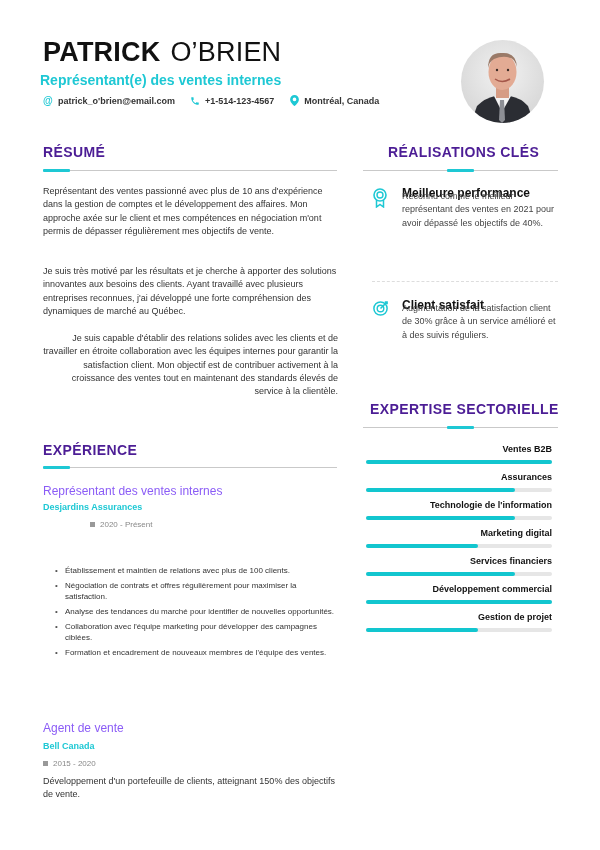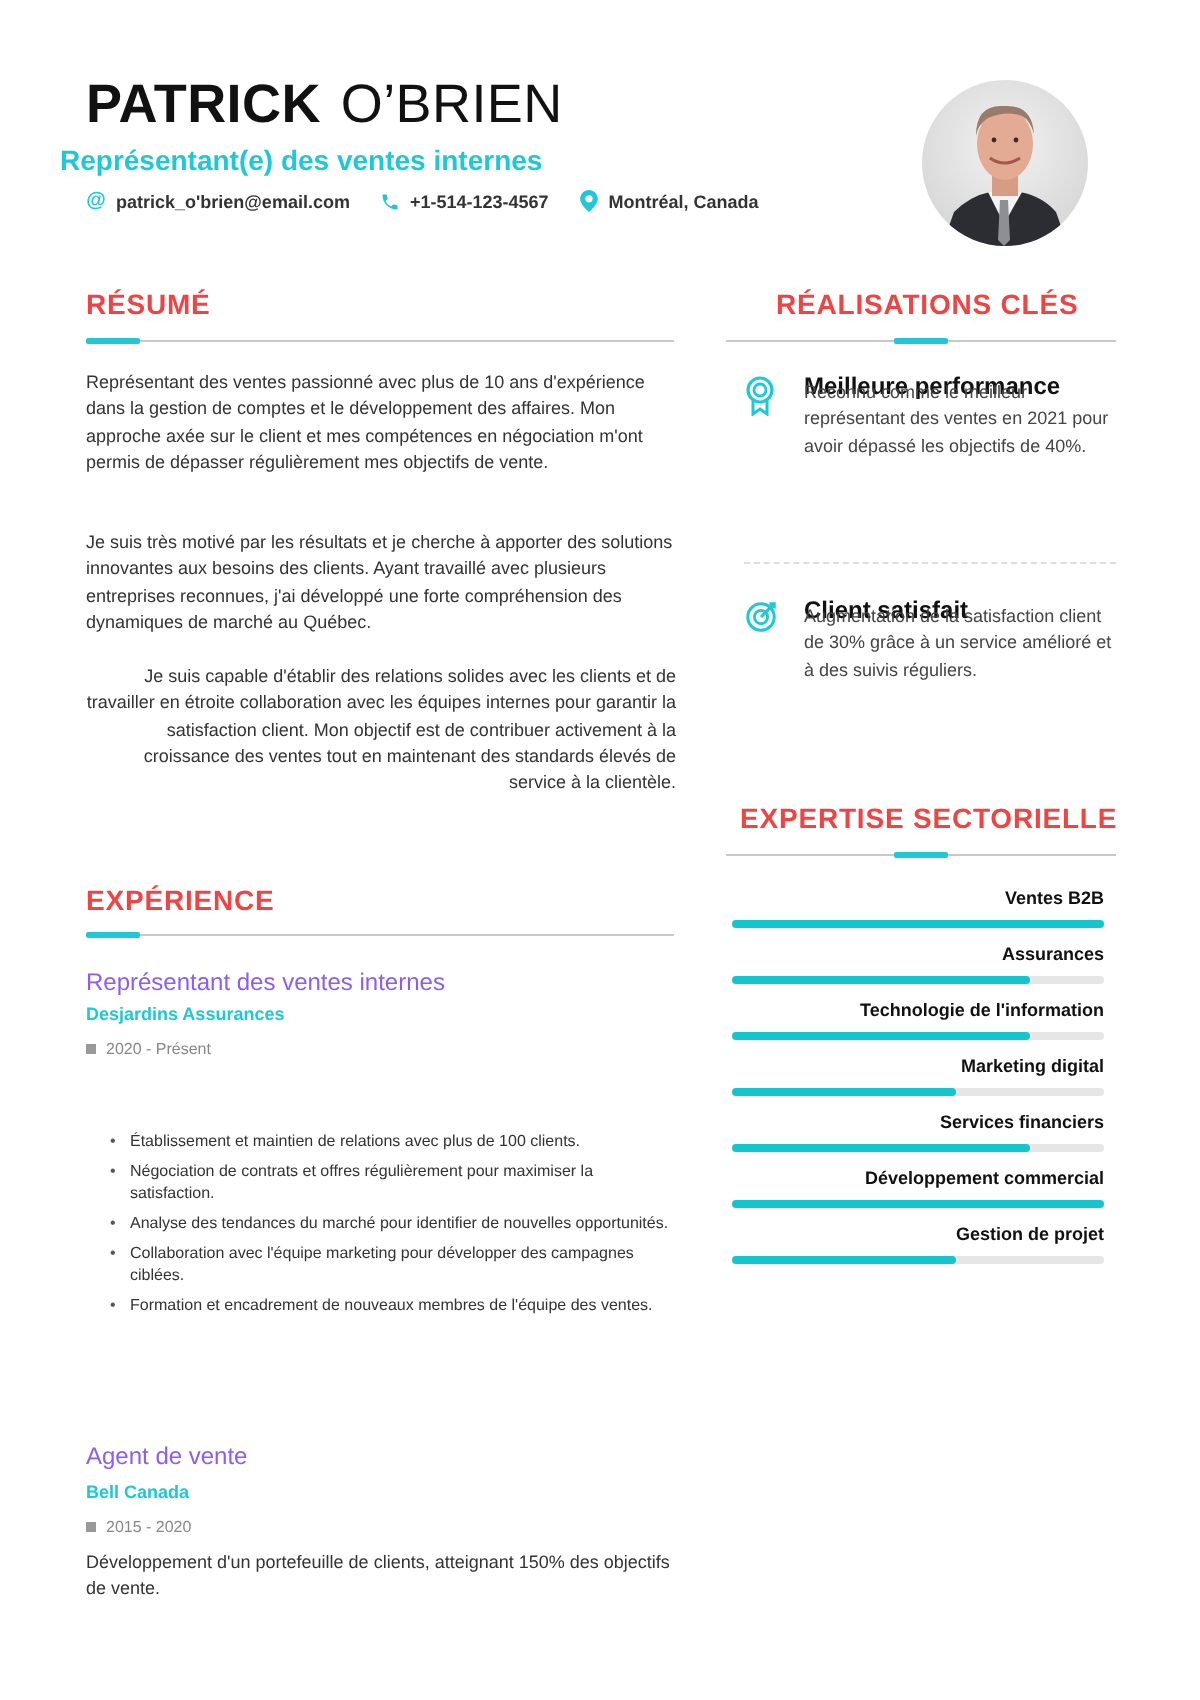--- a/index.html
+++ b/index.html
@@ -3,28 +3,28 @@
 <meta charset="utf-8">
 <style>
   * { box-sizing: border-box; margin: 0; padding: 0; }
   html, body { width: 600px; height: 850px; background: #ffffff; overflow: hidden; }
   body { font-family: "Liberation Sans", "DejaVu Sans", sans-serif; color: #222; position: relative; }
   .page { position: absolute; left: 0; top: 0; width: 600px; height: 694px; background: #fff; padding-left: 47px; }
 
   .name { position: absolute; left: 43px; top: 37px; font-size: 27px; line-height: 30px; color: #111; letter-spacing: 0.2px; }
   .name .first { font-weight: 700; margin-right: 10px; }
   .name .last { font-weight: 400; }
-  .subtitle { position: absolute; left: 30px; top: 72px; font-size: 14px; color: #1ec8d4; font-weight: 700; }
+  .subtitle { position: absolute; left: 40px; top: 72px; font-size: 14px; color: #1ec8d4; font-weight: 700; }
   .contacts { position: absolute; left: 43px; top: 95px; display: flex; gap: 15px; font-size: 9px; color: #333; font-weight: 700; align-items: center; }
   .contact { display: flex; align-items: center; gap: 5px; }
   .contact .ico { color: #1ec8d4; font-size: 10px; width: 10px; display: inline-flex; justify-content: center; }
 
   .photo { position: absolute; left: 461px; top: 40px; width: 83px; height: 83px; border-radius: 50%; overflow: hidden; background: radial-gradient(circle at 50% 40%, #f2f2f2, #cfcfcf); }
 
-  .sec-title { position: absolute; font-size: 14px; font-weight: 700; color: #ef4444; letter-spacing: 0.4px; }
+  .sec-title { position: absolute; font-size: 14px; font-weight: 700; color: #4c1d95; letter-spacing: 0.4px; }
   .rule { position: absolute; height: 1px; background: #c9c9c9; }
   .accent { position: absolute; height: 3px; background: #1ec8d4; border-radius: 1px; }
 
   .para { position: absolute; left: 43px; width: 295px; font-size: 9px; line-height: 13.3px; color: #333; }
 
   .ach { position: absolute; left: 372px; width: 190px; }
   .ach .ico { position: absolute; left: 0; top: 2px; width: 18px; height: 18px; }
   .ach .title { position: absolute; left: 30px; top: 0; font-size: 12px; font-weight: 700; color: #111; white-space: nowrap; }
   .ach .desc { position: absolute; left: 30px; top: 4px; width: 160px; font-size: 9px; line-height: 13.3px; color: #444; }
   .dotted { position: absolute; left: 372px; width: 186px; border-top: 1px dashed #ddd; }
@@ -174,21 +174,21 @@
         </div>
       </div>
     </div>
 
   <div class="sec-title" style="left:43px; top:442px;">EXPÉRIENCE</div>
   <div class="rule" style="left:43px; top:467px; width:294px;"></div>
   <div class="accent" style="left:43px; top:466px; width:27px;"></div>
 
   <div class="job-title" style="top:484px;">Représentant des ventes internes</div>
   <div class="job-company" style="top:502px;">Desjardins Assurances</div>
-  <div class="job-date" style="top:520px;">
+  <div class="job-date" style="top:520px;margin-left:47px;">
     <span class="cal"></span>
     <span>2020 - Présent</span>
   </div>
   <ul class="bullets" style="top:565px;">
     <li>Établissement et maintien de relations avec plus de 100 clients.</li>
     <li>Négociation de contrats et offres régulièrement pour maximiser la satisfaction.</li>
     <li>Analyse des tendances du marché pour identifier de nouvelles opportunités.</li>
     <li>Collaboration avec l'équipe marketing pour développer des campagnes ciblées.</li>
     <li>Formation et encadrement de nouveaux membres de l'équipe des ventes.</li>
   </ul>

